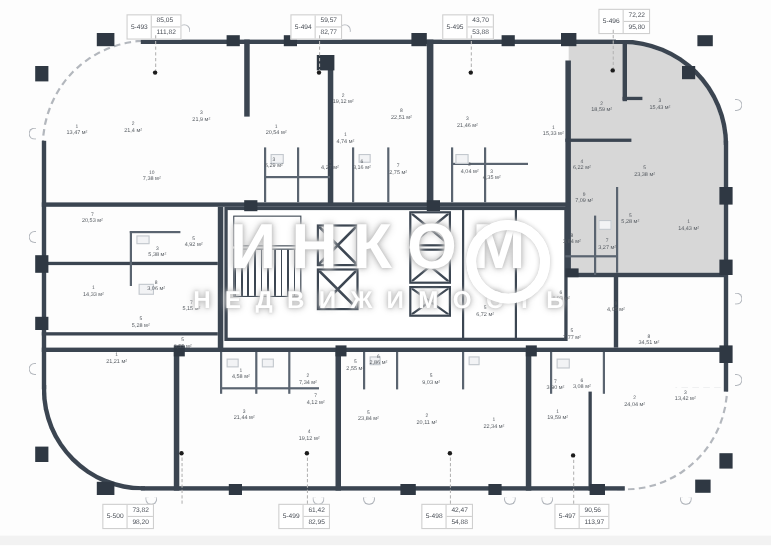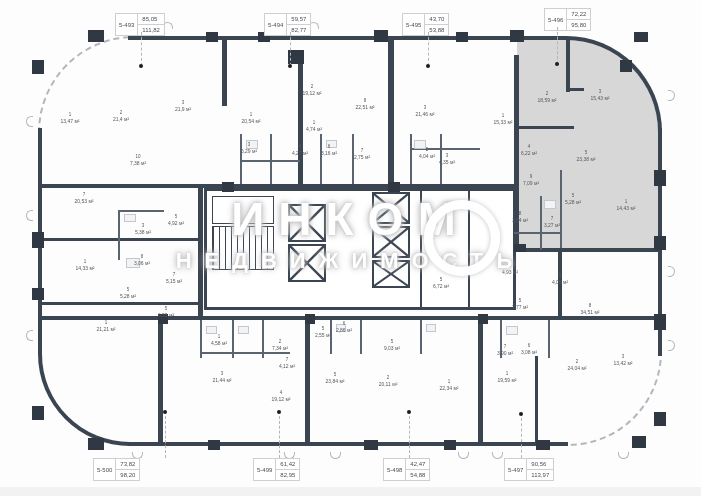--- a/index.html
+++ b/index.html
@@ -38,21 +38,21 @@
   .leader{position:absolute;width:0;border-left:1px dashed #b5b5b5;}
   .dot{position:absolute;width:4px;height:4px;border-radius:50%;background:#1c1c1c;}
   
   .room{position:absolute;width:44px;margin-left:-22px;text-align:center;color:#555a60;line-height:1.25;}
   .room .rn{font-size:4.5px;}
   .room .ra{font-size:5px;white-space:nowrap;}
   
   .fix{position:absolute;border:1px solid #c3c8ce;background:#f2f3f5;}
   
   #wm{left:0;top:196px;width:701px;text-align:center;color:#ffffff;pointer-events:none;z-index:40;}
-  #wm .l1{font-size:46px;font-weight:bold;letter-spacing:14px;line-height:1;
+  #wm .l1{font-size:58px;font-weight:bold;letter-spacing:14px;line-height:1;
           text-shadow:0 0 2px #c9c9c9,0 0 5px #bdbdbd,0 0 9px #c4c4c4;text-align:center;}
   #wm .l2{margin-top:6px;font-size:22px;font-weight:bold;letter-spacing:13px;
           text-shadow:0 0 2px #c9c9c9,0 0 5px #bdbdbd,0 0 8px #c4c4c4;}
   #wm-ring{left:424px;top:200px;width:58px;height:58px;border:9px solid #ffffff;border-radius:50%;
            box-shadow:0 0 5px #c0c0c0, inset 0 0 5px #c0c0c0;z-index:41;}
   #bottom-strip{left:0;top:487px;width:701px;height:9px;background:#f2f2f2;}
 </style>
 </head>
 <body>
 

